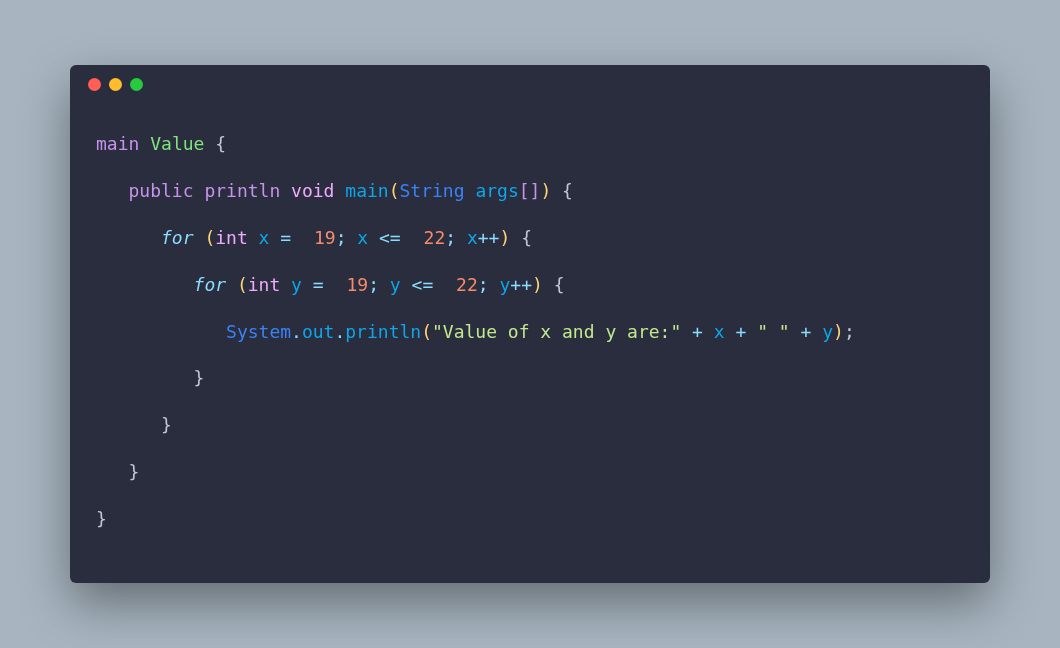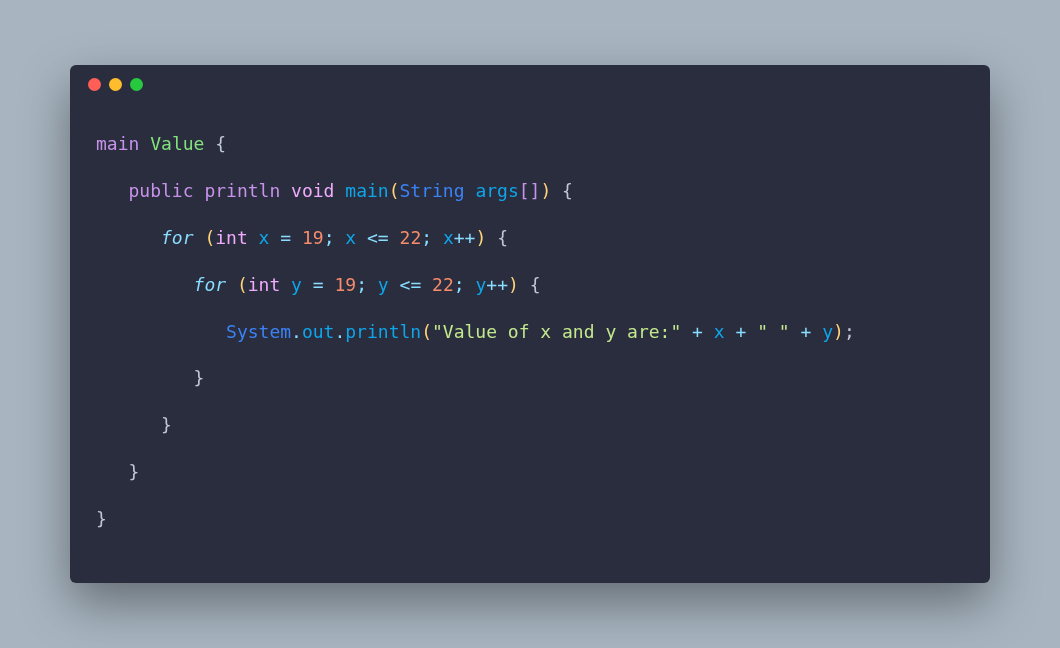--- a/index.html
+++ b/index.html
@@ -44,21 +44,21 @@
     }
     .kw-class { color: #c792ea; }
     .kw-mod { color: #c792ea; }
     .kw-type { color: #f0abfc; }
     .kw-for { color: #89ddff; font-style: italic; text-align: right; }
     .cls-name { color: #82e27d; }
     .type-name { color: #3b82f6; }
     .method { color: #0ea5e9; }
     .ident { color: #0ea5e9; }
     .str { color: #c3e88d; }
-    .num { color: #f78c6c; }
+    .num { color: #f78c6c; margin-left: 12px; }
     .op { color: #89ddff; }
     .paren { color: #ffd479; }
     .paren2 { color: #c792ea; }
     .brace { color: #bfc7d5; }
     .punct { color: #89ddff; }
     .semi { color: #bfc7d5; }
   </style>
 </head>
 <body>
 

